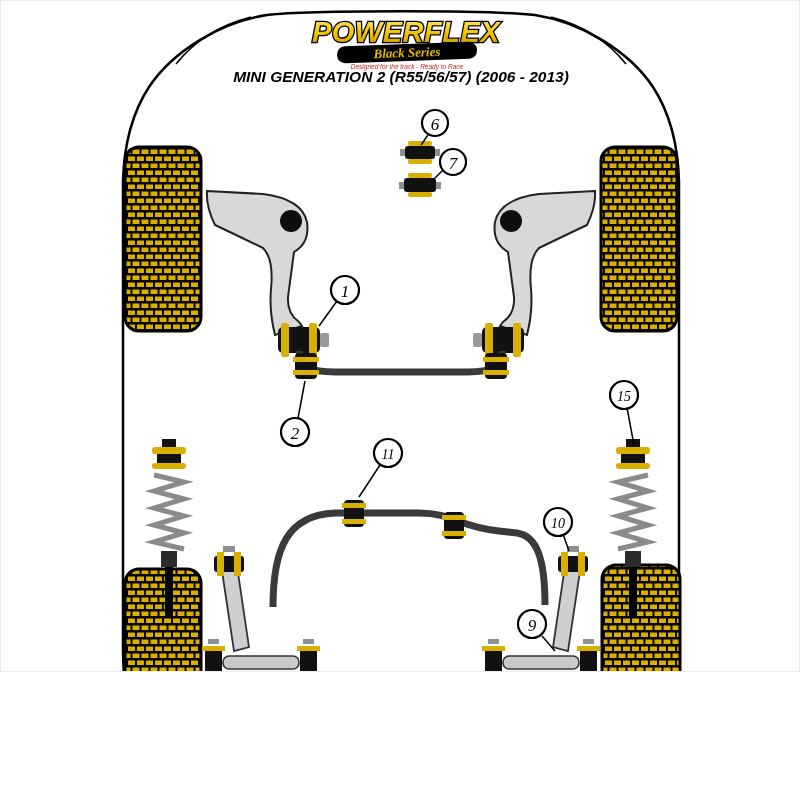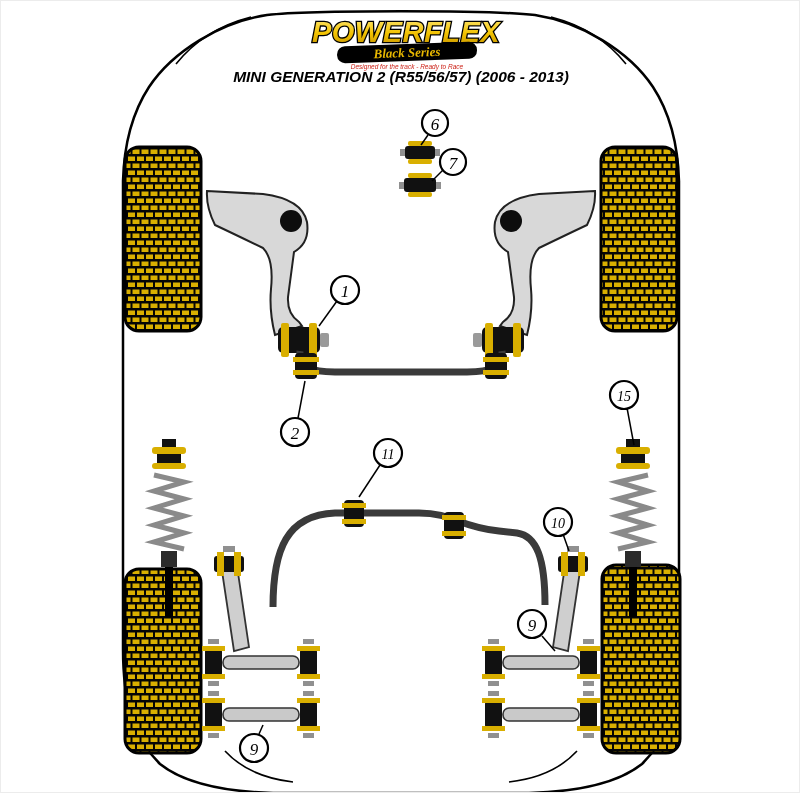--- a/index.html
+++ b/index.html
@@ -1,18 +1,18 @@
 <!DOCTYPE html>
 <html><head>
 <meta charset="utf-8">
 <style>
   html,body{margin:0;padding:0;background:#ffffff;}
   .stage{
     position:relative;
-    width:800px;height:793px;
+    width:800px;height:672px;
     background:#ffffff;
     border:1px solid #ececec;
     box-sizing:border-box;
     font-family:"Liberation Sans", sans-serif;
     overflow:hidden;
   }
   svg{display:block;}
   text{user-select:none;}
 </style>
 </head>

